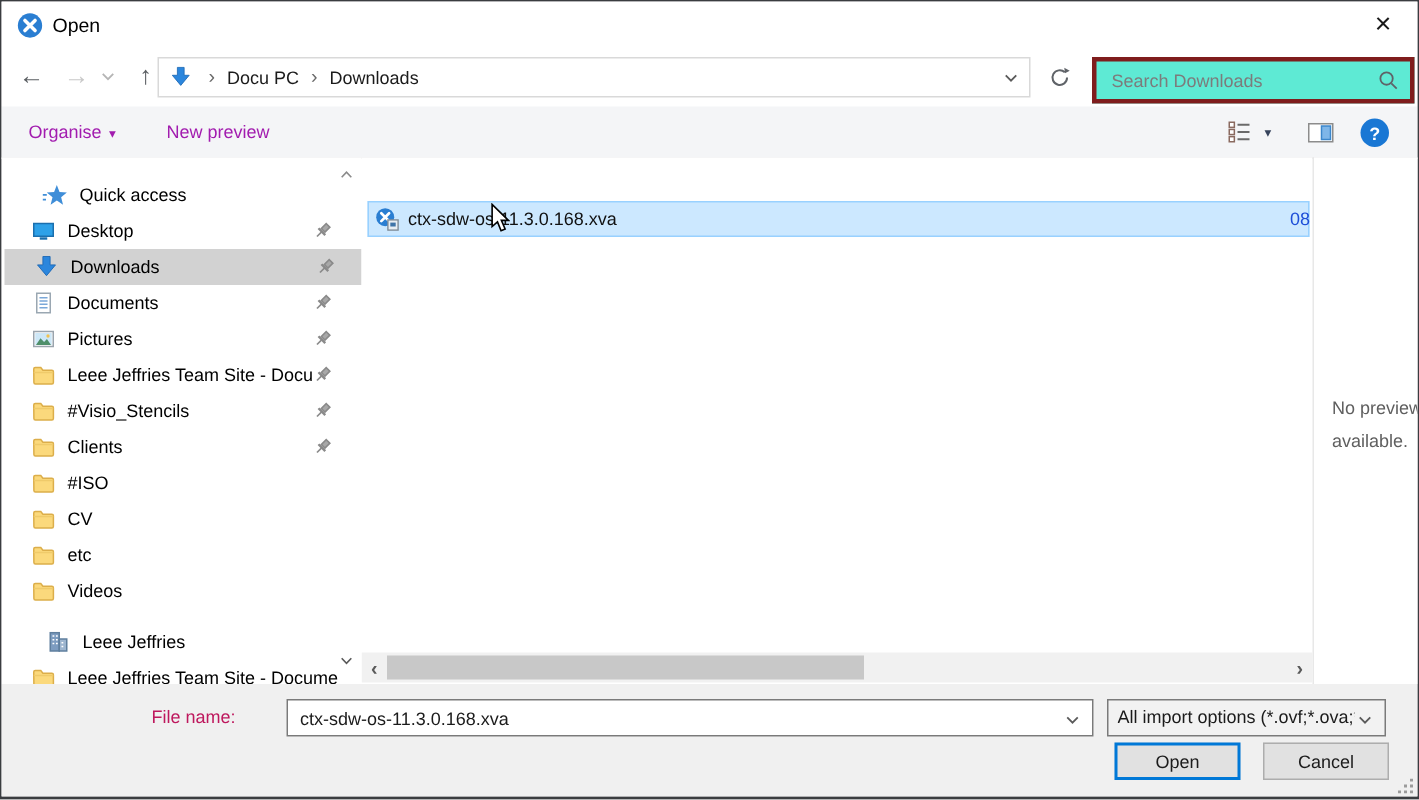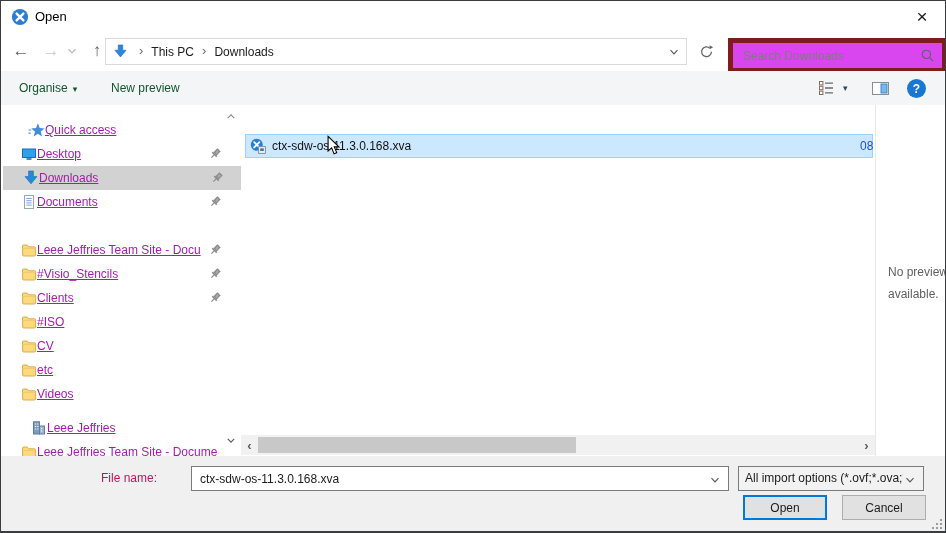--- a/index.html
+++ b/index.html
@@ -20,40 +20,40 @@
   #nav-back{left:6px;color:#5b5f63;}
   #nav-fwd{left:36px;color:#c9c9c9;}
   #nav-chevron{left:62px;width:18px;}
   #nav-up{left:82px;color:#5b5f63;}
   #addressbar{position:absolute;left:104px;top:6px;width:580px;height:25px;border:1px solid #d9d9d9;background:#fff;display:flex;align-items:center;}
   #addr-dl-icon{width:15px;height:15px;margin:0 4px 0 7px;}
   .crumb-sep{color:#6a6a6a;font-size:13px;padding:0 7px 2px 7px;}
   .crumb{color:#1b1b1b;padding:0 1px;}
   #addr-caret{position:absolute;right:6px;top:7px;}
   #refresh-btn{position:absolute;left:688px;top:6px;width:34px;height:27px;display:flex;align-items:center;justify-content:center;}
-  #searchbox{position:absolute;left:727px;top:6px;width:209px;height:25px;border:5px solid #7f1d1d;background:#d946ef;display:flex;align-items:center;}
+  #searchbox{position:absolute;left:727px;top:6px;width:209px;height:25px;border:3px solid #7f1d1d;background:#5eead4;display:flex;align-items:center;}
   #search-input{border:none;outline:none;font:12px "Liberation Sans",sans-serif;color:#333;width:170px;margin-left:8px;background:transparent;}
   #search-input::placeholder{color:#7c7c7c;}
   #search-glass{position:absolute;right:7px;top:5px;}
 
   
   #toolbar{position:absolute;top:70px;left:0;right:0;height:34px;background:#f4f5f7;border-bottom:1px solid #e2e2e4;}
-  .toolbtn{position:absolute;top:0;height:34px;display:flex;align-items:center;color:#14532d;}
+  .toolbtn{position:absolute;top:0;height:34px;display:flex;align-items:center;color:#a21caf;}
   #organise-btn{left:18px;}
   #organise-caret{font-size:9px;margin-left:5px;padding-top:2px;}
   #newfolder-btn{left:110px;}
   #view-btn{left:816px;top:9px;display:flex;align-items:center;position:absolute;}
   #view-caret{font-size:9px;color:#36435c;margin-left:7px;}
   #pane-btn{left:870px;top:10px;position:absolute;}
   #help-btn{left:906px;top:8px;position:absolute;width:19px;height:19px;border-radius:50%;background:#1977d4;color:#fff;font-weight:bold;font-size:12px;display:flex;align-items:center;justify-content:center;}
 
   
   #sidebar{position:absolute;left:0;top:104px;width:240px;height:351px;background:#fff;overflow:hidden;}
   .srow{position:absolute;left:0;width:240px;height:24px;display:flex;align-items:center;cursor:pointer;}
-  .srow .slabel{white-space:nowrap;color:#a21caf;text-decoration:underline;}
+  .srow .slabel{margin-left:8px;white-space:nowrap;color:#000000;}
   .srow .ic{flex:0 0 auto;}
   .ind-root{padding-left:27px;}
   .ind-child{padding-left:20px;}
   .ind-site{padding-left:30px;}
   .srow.selected{background:#d2d2d2;width:225px;left:2px;}
   .pin{position:absolute;left:208px;top:6px;width:12px;height:12px;}
   .sb-scroll{position:absolute;left:223px;width:14px;height:11px;}
 
   
   #listarea{position:absolute;left:240px;top:104px;width:634px;height:351px;background:#fff;overflow:hidden;}
@@ -213,21 +213,21 @@
       </div>
     <div id="nav-up" class="navbtn">
         <span>↑</span>
       </div>
 
     <div id="addressbar">
       <svg id="addr-dl-icon" class="ic" viewBox="0 0 16 16">
           <use href="#i-downloads"></use>
         </svg>
       <span class="crumb-sep">›</span>
-      <span class="crumb">This PC</span>
+      <span class="crumb">Docu PC</span>
       <span class="crumb-sep">›</span>
       <span class="crumb">Downloads</span>
       <svg id="addr-caret" class="ic" width="12" height="12">
           <use href="#i-chevron-down"></use>
         </svg>
     </div>
 
     <div id="refresh-btn">
       <svg class="ic" width="15" height="15" viewBox="0 0 16 16">
           <use href="#i-refresh"></use>
@@ -289,20 +289,29 @@
       <span class="slabel">Downloads</span>
       <svg class="pin" viewBox="0 0 12 12">
           <use href="#i-pin"></use>
         </svg>
     </div>
     <div class="srow ind-child" style="top:85px">
       <svg class="ic" width="16" height="16" viewBox="0 0 16 16">
           <use href="#i-document"></use>
         </svg>
       <span class="slabel">Documents</span>
+      <svg class="pin" viewBox="0 0 12 12">
+          <use href="#i-pin"></use>
+        </svg>
+    </div>
+    <div class="srow ind-child" style="top:109px">
+      <svg class="ic" width="16" height="16" viewBox="0 0 16 16">
+          <use href="#i-picture"></use>
+        </svg>
+      <span class="slabel">Pictures</span>
       <svg class="pin" viewBox="0 0 12 12">
           <use href="#i-pin"></use>
         </svg>
     </div>
     <div class="srow ind-child" style="top:133px">
       <svg class="ic" width="16" height="16" viewBox="0 0 16 16">
           <use href="#i-folder"></use>
         </svg>
       <span class="slabel">Leee Jeffries Team Site - Docu</span>
       <svg class="pin" viewBox="0 0 12 12">

